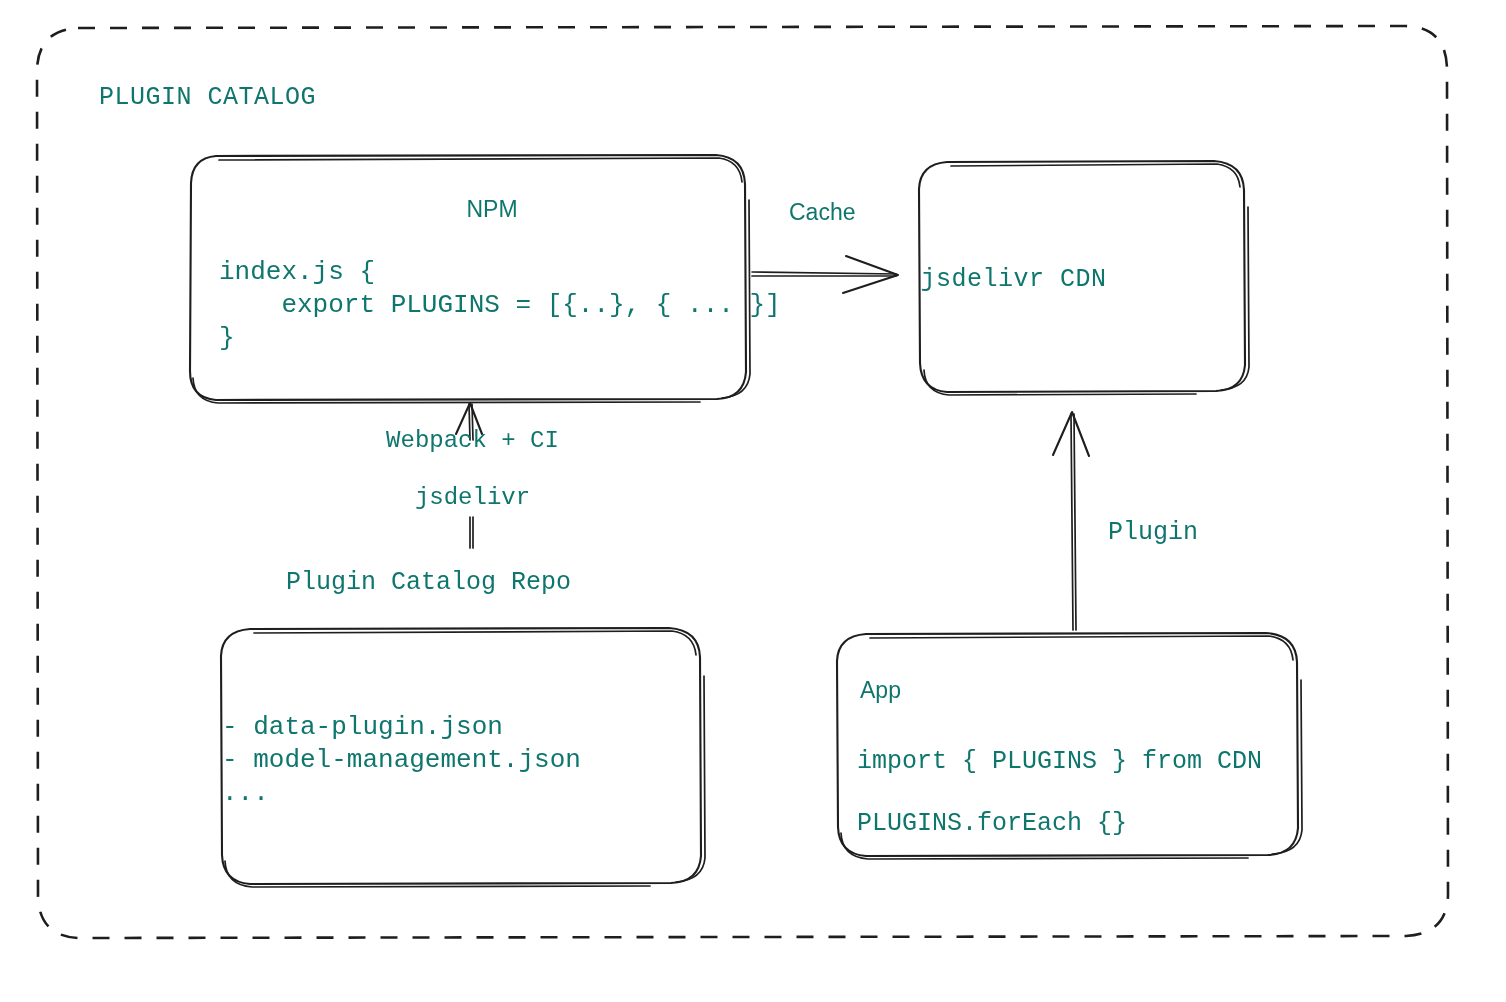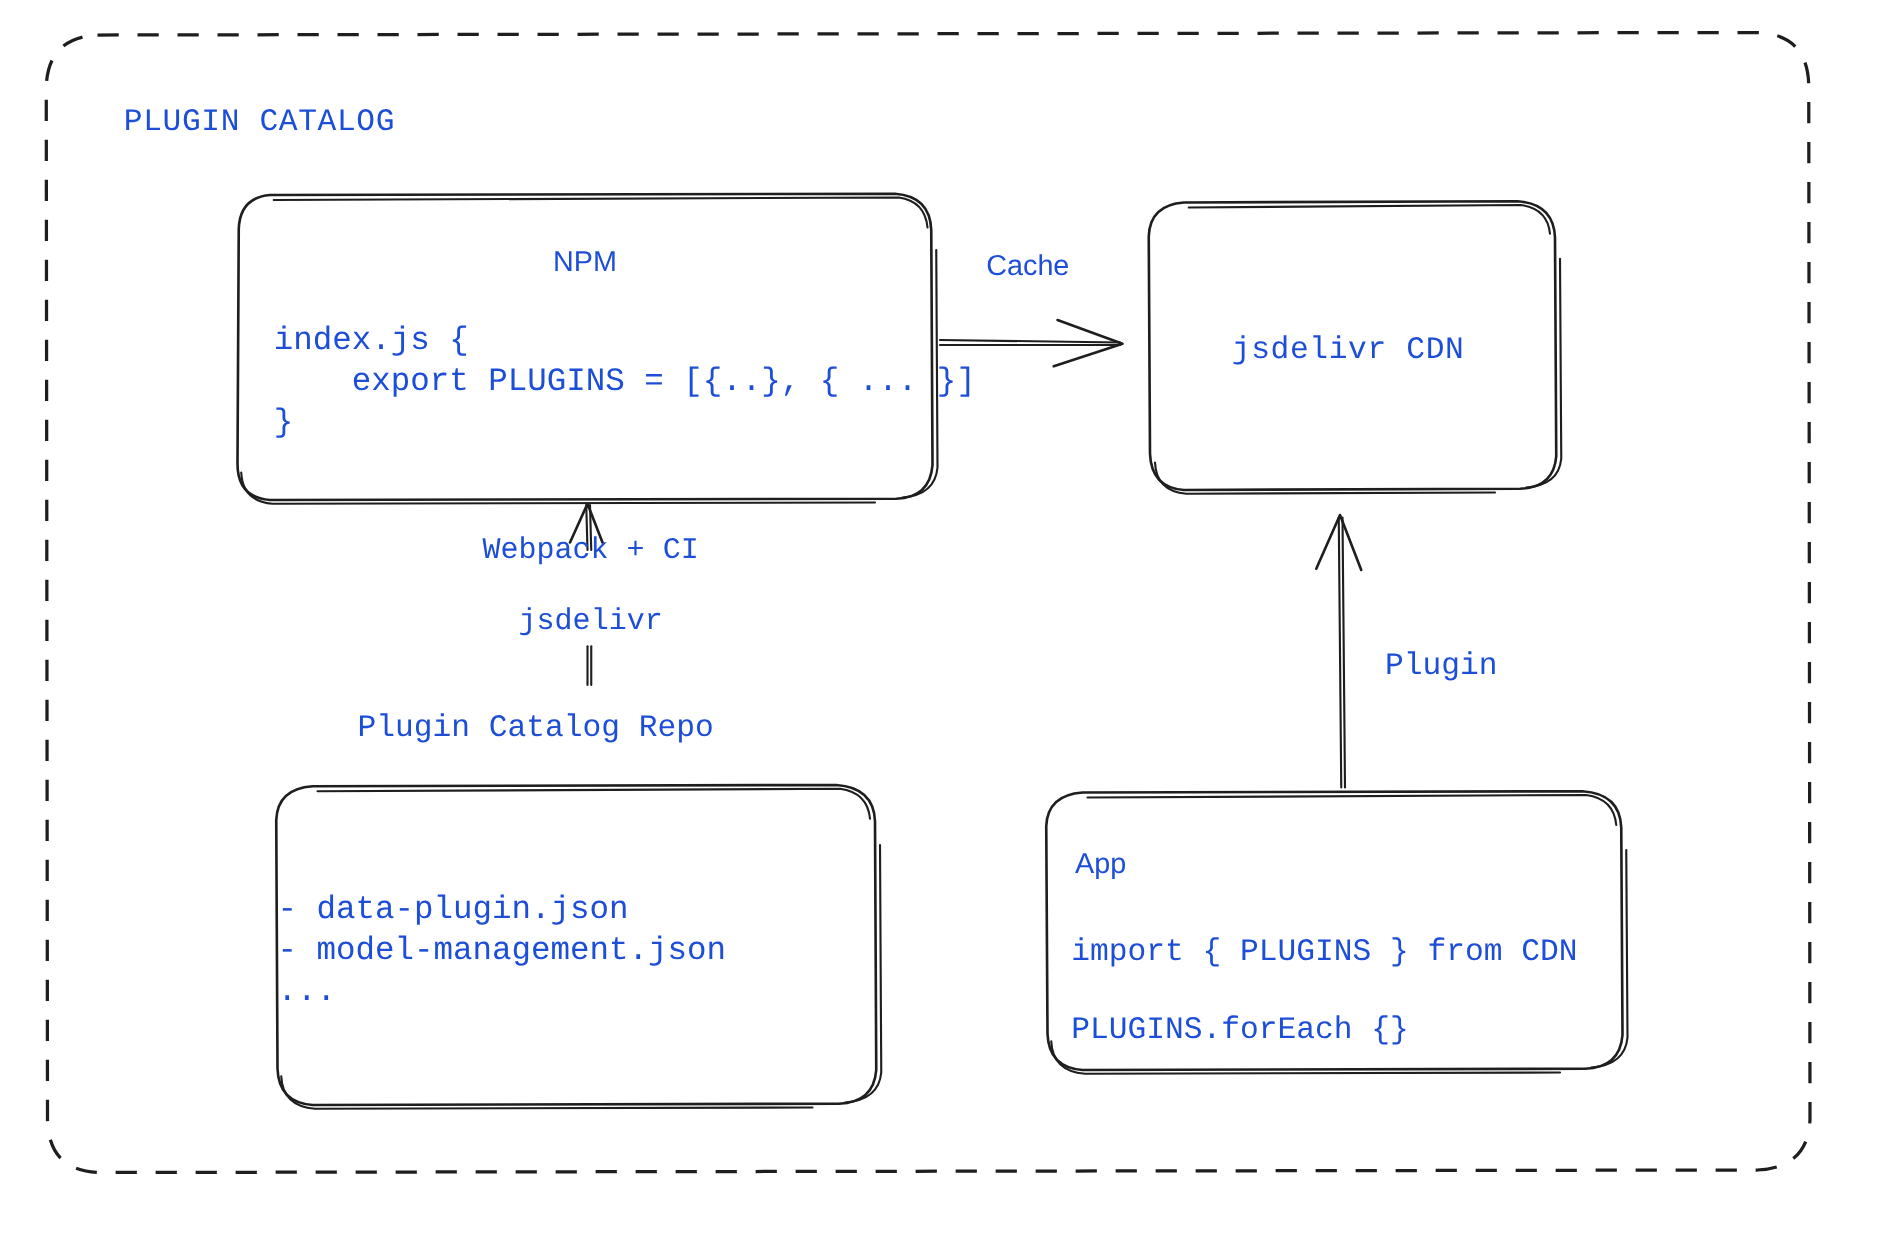--- a/index.html
+++ b/index.html
@@ -47,21 +47,21 @@
     fill: none;
     stroke: #1e1e1e;
     stroke-width: 2.6;
     stroke-linecap: butt;
     stroke-linejoin: round;
     stroke-dasharray: 17 15;
   }
   .txt {
     position: absolute;
     white-space: pre;
-    color: #1d4ed8;
+    color: #0f766e;
     font-family: "Liberation Mono", "DejaVu Sans Mono", monospace;
   }
   .mono {
     font-family: "Liberation Mono", "DejaVu Sans Mono", monospace;
   }
   .sans {
     font-family: "Liberation Sans", "DejaVu Sans", sans-serif;
   }
   .t-title {
     font-size: 25px;
@@ -149,26 +149,26 @@
     <g>
       <path class="sk-stroke-thin" d="M 1073 630 L 1071 414"></path>
       <path class="sk-stroke-thin" d="M 1076 630 L 1074 414"></path>
       <path class="sk-stroke" d="M 1053 455 L 1072 412 L 1089 456"></path>
     </g>
 
   </svg>
 
   <div class="txt mono t-title" style="left:99px; top:83px;">PLUGIN CATALOG</div>
 
-  <div class="txt sans t-box-title center" style="left:190px; top:196px; width:556px;">NPM</div>
+  <div class="txt sans t-box-title center" style="left:190px; top:196px; width:556px;padding-left:24px;">NPM</div>
   <div class="txt mono t-code" style="left:219px; top:254px;">index.js {</div>
   <div class="txt mono t-code" style="left:219px; top:287px;">    export PLUGINS = [{..}, { ... }]</div>
   <div class="txt mono t-code" style="left:219px; top:320px;">}</div>
 
-  <div class="txt mono t-cdn center" style="left:934px; top:265px; width:289px;">jsdelivr CDN</div>
+  <div class="txt mono t-cdn center" style="left:869px; top:265px; width:289px;">jsdelivr CDN</div>
 
   <div class="txt sans t-edge" style="left:789px; top:199px;">Cache</div>
 
   <div class="txt mono t-edge-mono" style="left:335px; top:424px; width:275px;">Webpack + CI</div>
   <div class="txt mono t-edge-mono" style="left:335px; top:481px; width:275px;">jsdelivr</div>
 
   <div class="txt mono t-repo-label" style="left:286px; top:568px;">Plugin Catalog Repo</div>
   <div class="txt mono t-list" style="left:222px; top:709px;">- data-plugin.json</div>
   <div class="txt mono t-list" style="left:222px; top:742px;">- model-management.json</div>
   <div class="txt mono t-list" style="left:222px; top:775px;">...</div>

